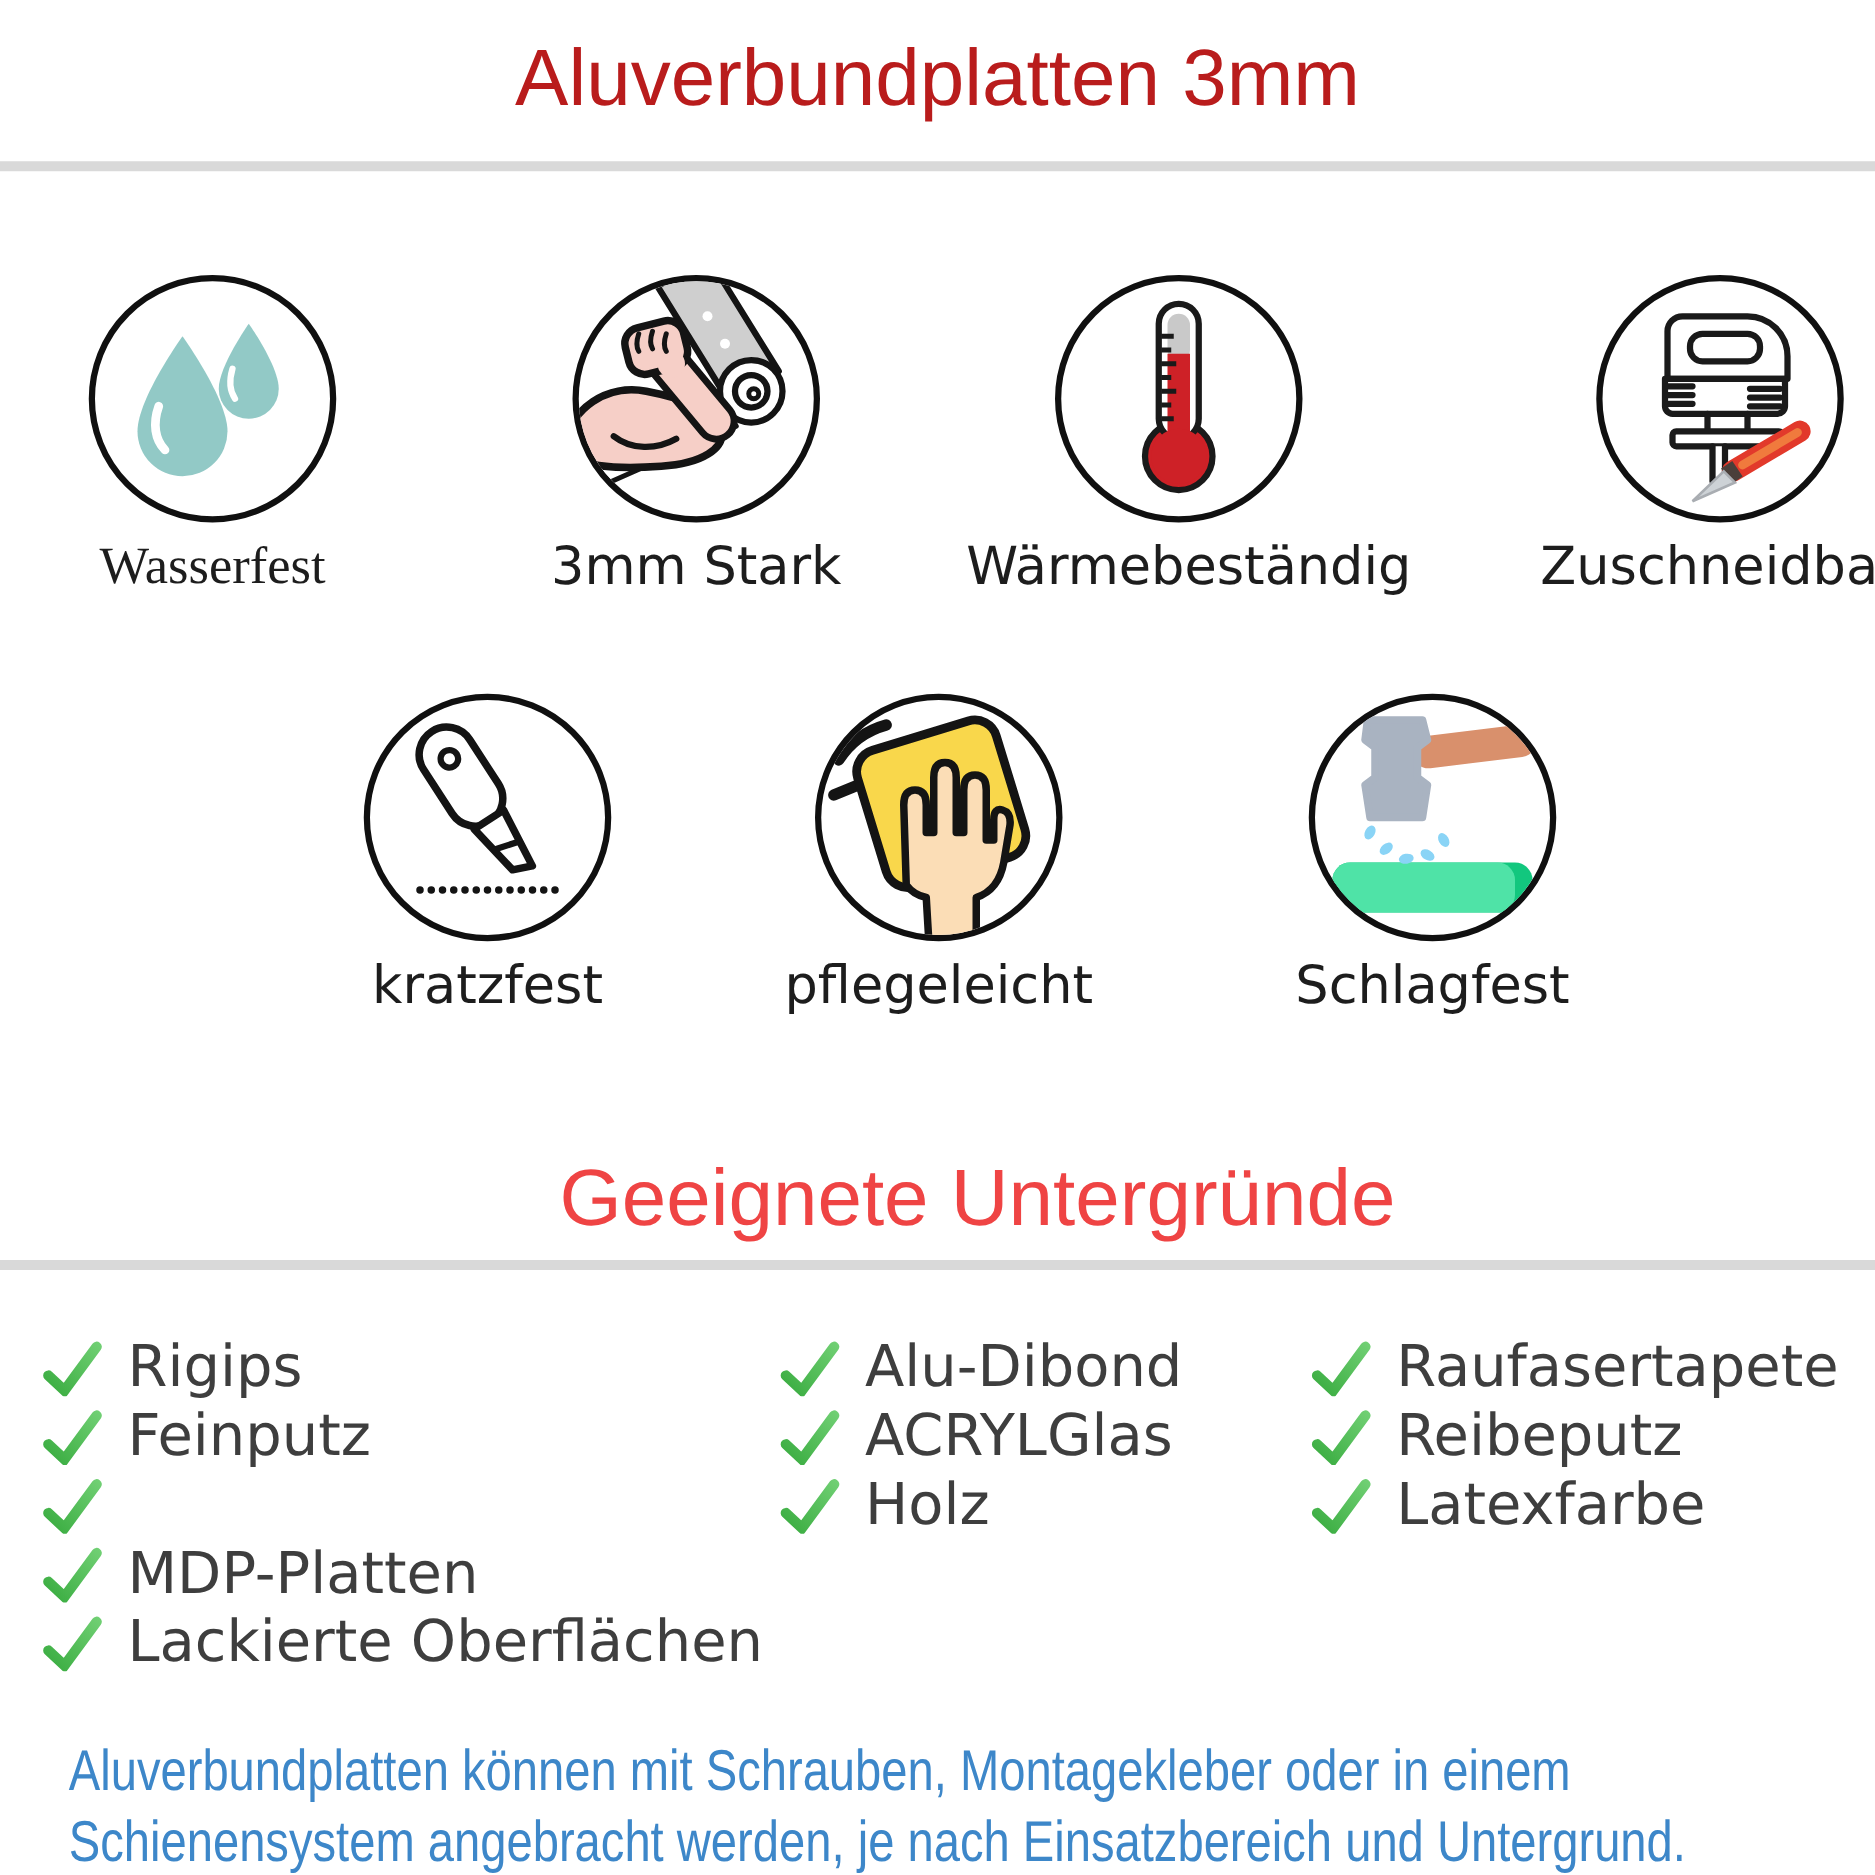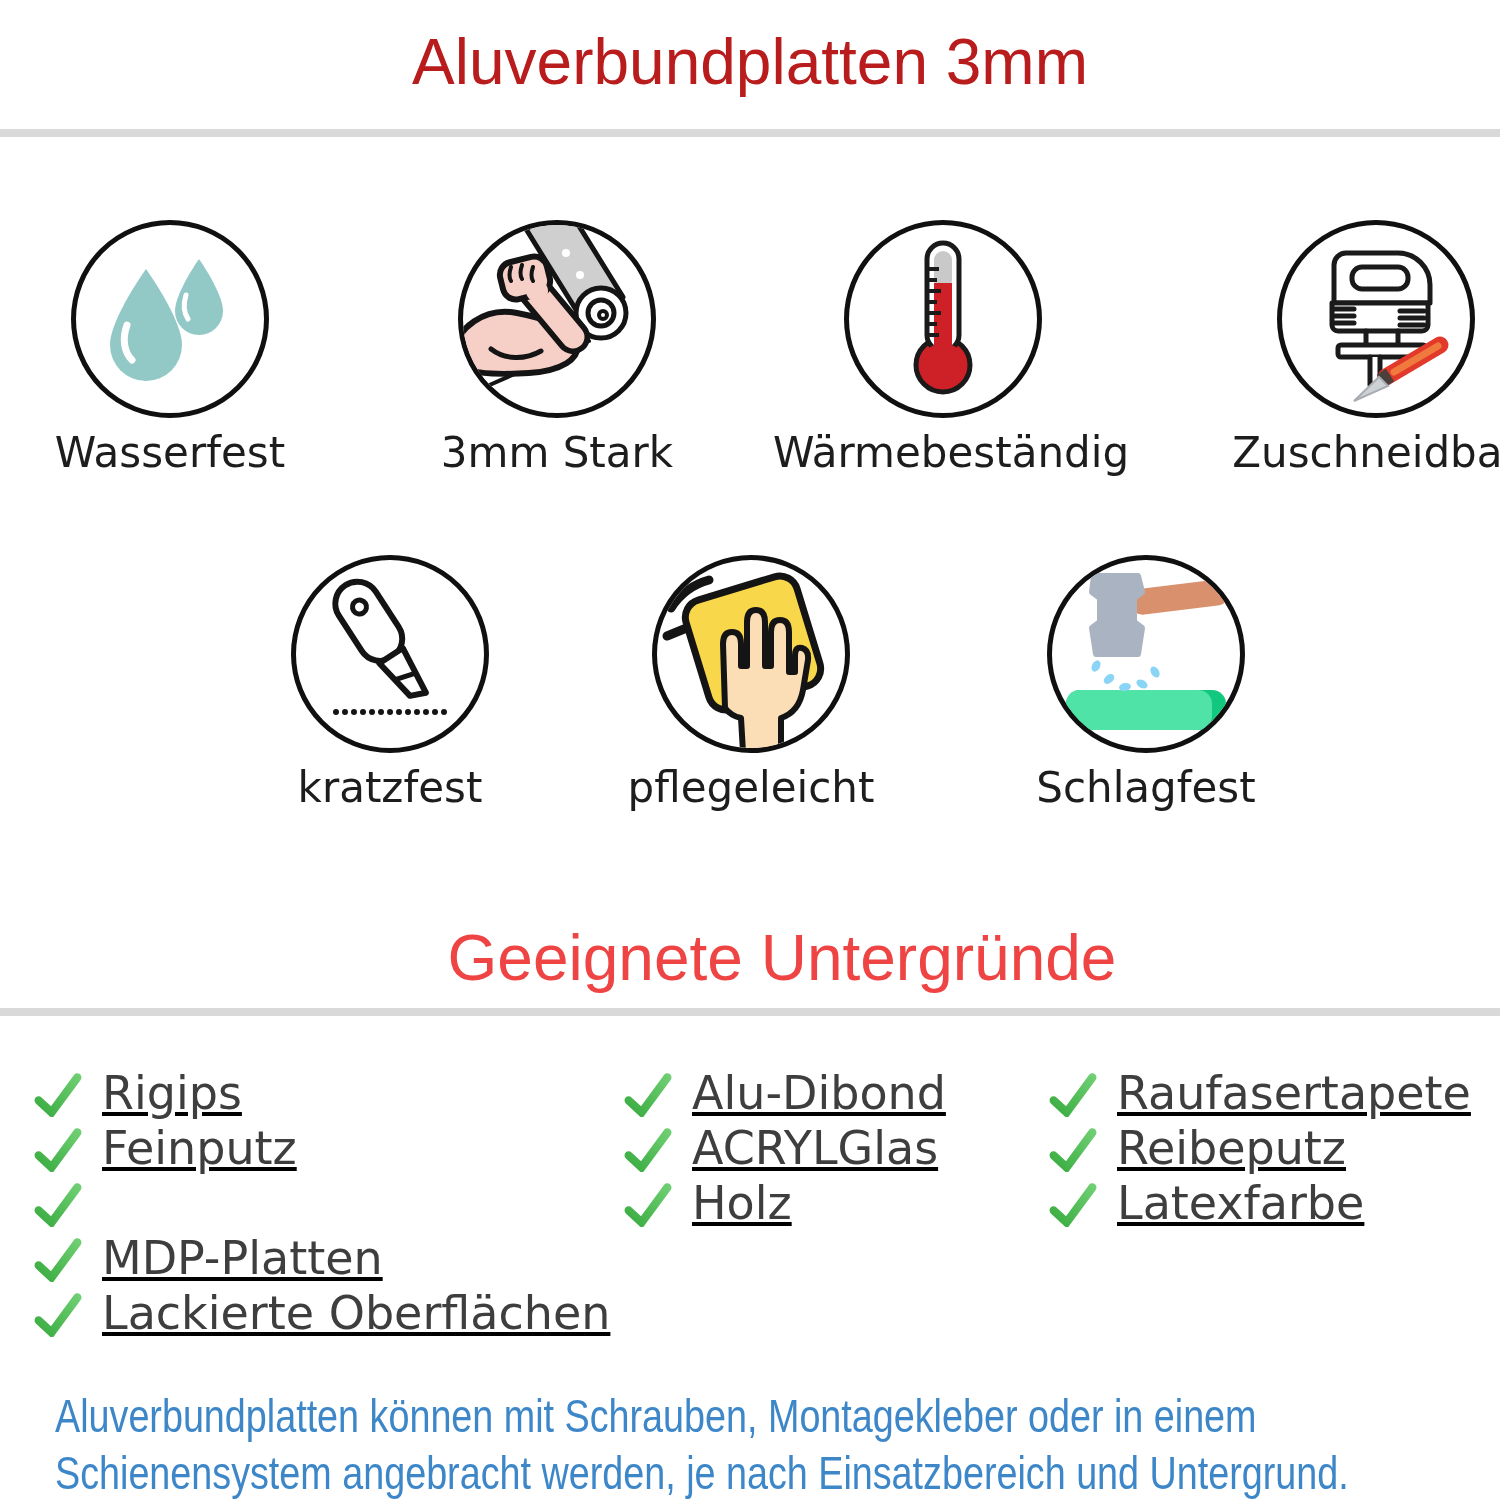--- a/index.html
+++ b/index.html
@@ -14,21 +14,21 @@
   .divider{position:absolute;left:0;width:1500px;height:8px;background:#d9d9d9;}
   #divider-1{top:129px;}
   #divider-2{top:1008px;}
 
   .feature{position:absolute;width:340px;text-align:center;}
   .icon-circle{width:188px;height:188px;border:5px solid #101010;border-radius:50%;
         overflow:hidden;background:#fff;margin:0 auto;}
   .icon-circle svg{display:block;width:188px;height:188px;}
   .feature-label{margin-top:12px;font-size:42px;color:#1d1d1d;line-height:1.1;}
 
-  .check-col{position:absolute;top:1066px;text-decoration:underline;}
+  .check-col{position:absolute;top:1066px;}
   #check-col-1{left:33px;}
   #check-col-2{left:623px;}
   #check-col-3{left:1048px;}
   .check-row{display:flex;align-items:center;height:55px;}
   .check-row svg.check{width:50px;height:46px;margin-right:19px;flex:0 0 auto;}
   .check-row .item-label{font-size:46px;color:#3e3e3e;white-space:nowrap;line-height:55px;}
 
   .footer-note{position:absolute;left:55px;top:1388px;
         font-family:"Liberation Sans",sans-serif;font-size:46px;line-height:57px;
         color:#3d87c9;transform:scaleX(0.82);transform-origin:left top;white-space:nowrap;}
@@ -45,21 +45,21 @@
       <linearGradient id="gradGreen" x1="0" y1="50" x2="50" y2="0" gradientUnits="userSpaceOnUse">
         <stop offset="0" stop-color="#35a93c"></stop>
         <stop offset="1" stop-color="#74d277"></stop>
       </linearGradient>
     </defs>
   </svg>
 
   <h1 class="main-title" id="title-top">Aluverbundplatten 3mm</h1>
   <div class="divider" id="divider-1"></div>
 
-  <div class="feature" style="left:0px;top:220px;">
+  <div class="feature" style="left:0px;top:220px;font-family:Liberation Serif, serif;">
     <div class="icon-circle">
       <svg viewBox="0 0 188 188">
         <path d="M70 44 C70 44 34 94 34 120 a36 36 0 0 0 72 0 C106 94 70 44 70 44 Z" fill="#92c9c6"></path>
         <path d="M51 100 C46 114 48 127 56 135" stroke="#ffffff" stroke-width="7" fill="none" stroke-linecap="round"></path>
         <path d="M123 34 C123 34 99 68 99 86 a24 24 0 0 0 48 0 C147 68 123 34 123 34 Z" fill="#92c9c6"></path>
         <path d="M110 70 C107 80 108 88 112 94" stroke="#ffffff" stroke-width="5" fill="none" stroke-linecap="round"></path>
       </svg>
     </div>
     <div class="feature-label">Wasserfest</div>
   </div>

